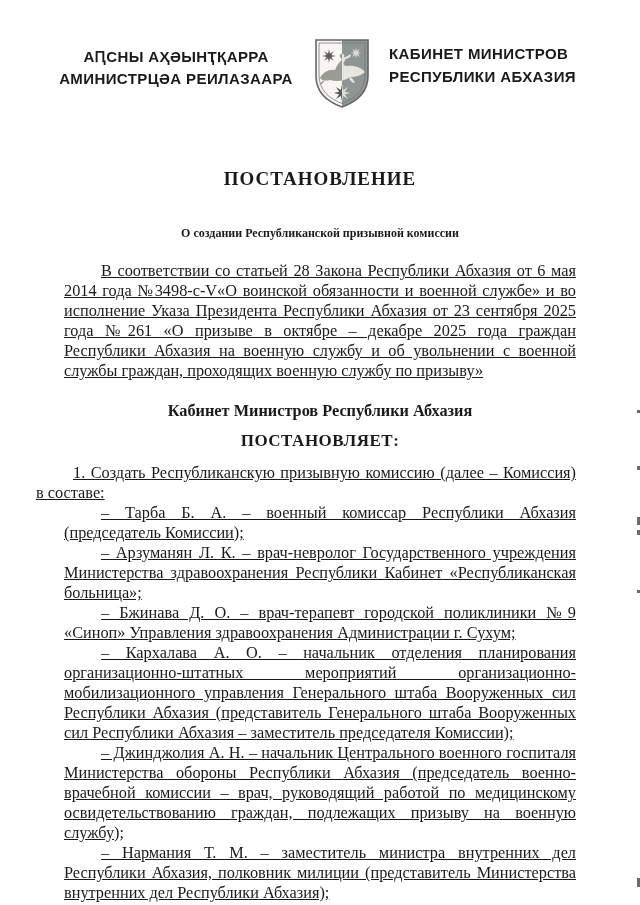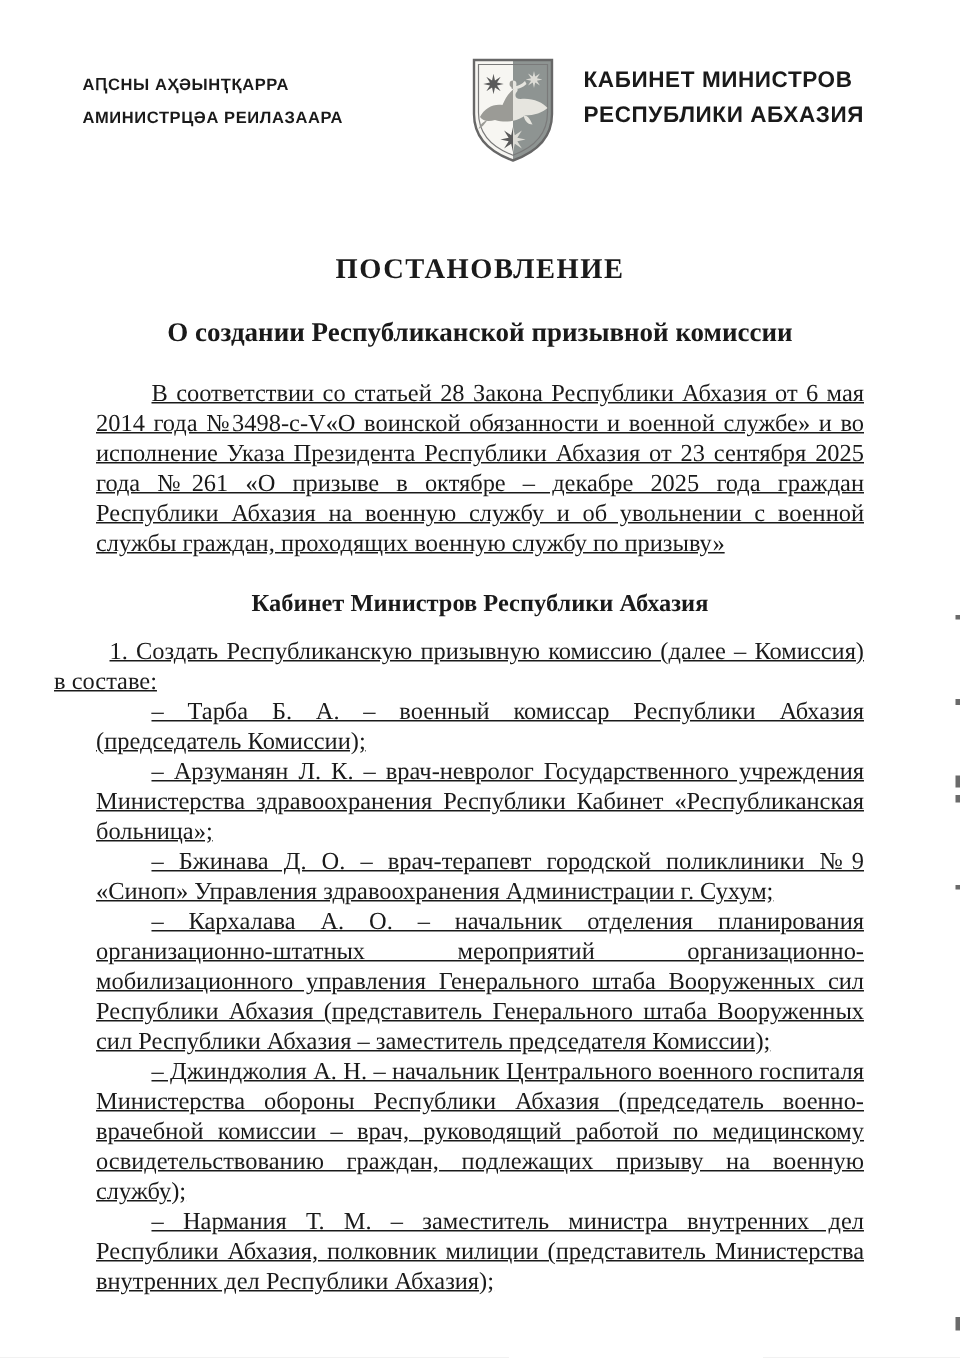--- a/index.html
+++ b/index.html
@@ -20,24 +20,24 @@
   
   .letterhead {
     display: flex;
     justify-content: center;
     align-items: flex-start;
     padding-top: 36px;
   }
   .org-abkhaz {
     width: 242px;
     padding-top: 10px;
-    text-align: left;
+    text-align: center;
     font-family: "Liberation Sans", sans-serif;
     font-weight: bold;
-    font-size: 11px;
+    font-size: 15px;
     line-height: 22px;
     letter-spacing: 0.4px;
     white-space: nowrap;
   }
   .emblem-wrap {
     width: 62px;
     margin: 0 16px 0 14px;
     flex: 0 0 auto;
   }
   .org-russian {
@@ -55,25 +55,25 @@
   
   .doc-title {
     margin: 54px 0 0;
     text-align: center;
     font-family: "Liberation Serif", serif;
     font-weight: bold;
     font-size: 19px;
     letter-spacing: 1px;
   }
   .doc-subject {
-    margin: 20px 0 0;
-    text-align: center;
-    font-family: "Liberation Serif", serif;
-    font-weight: bold;
-    font-size: 18px;
+    margin: 36px 0 0;
+    text-align: center;
+    font-family: "Liberation Serif", serif;
+    font-weight: bold;
+    font-size: 12px;
   }
   .body-text {
     margin: 0 64px;
     font-family: "Liberation Serif", serif;
     font-size: 16.3px;
     line-height: 20px;
     text-align: justify;
   }
   p.para {
     margin: 0;
@@ -172,20 +172,21 @@
   </div>
 
   <h1 class="doc-title">ПОСТАНОВЛЕНИЕ</h1>
   <h2 class="doc-subject">О создании Республиканской призывной комиссии</h2>
 
   <div class="body-text preamble-block">
     <p class="para">В соответствии со статьей 28 Закона Республики Абхазия от 6 мая 2014 года №3498-с-V«О воинской обязанности и военной службе» и во исполнение Указа Президента Республики Абхазия от 23 сентября 2025 года №261 «О призыве в октябре – декабре 2025 года граждан Республики Абхазия на военную службу и об увольнении с военной службы граждан, проходящих военную службу по призыву»</p>
   </div>
 
   <p class="authority">Кабинет Министров Республики Абхазия</p>
+  <p class="resolves">ПОСТАНОВЛЯЕТ:</p>
 
   <div class="body-text item1-block">
     <p class="para">1. Создать Республиканскую призывную комиссию (далее – Комиссия) в составе:</p>
   </div>
 
   <div class="body-text members-block">
       <p class="para">– Тарба Б. А. – военный комиссар Республики Абхазия (председатель Комиссии);</p>
       <p class="para">– Арзуманян Л. К. – врач-невролог Государственного учреждения Министерства здравоохранения Республики Кабинет «Республиканская больница»;</p>
       <p class="para">– Бжинава Д. О. – врач-терапевт городской поликлиники №9 «Синоп» Управления здравоохранения Администрации г. Сухум;</p>
       <p class="para">– Кархалава А. О. – начальник отделения планирования организационно-штатных мероприятий организационно-мобилизационного управления Генерального штаба Вооруженных сил Республики Абхазия (представитель Генерального штаба Вооруженных сил Республики Абхазия – заместитель председателя Комиссии);</p>

